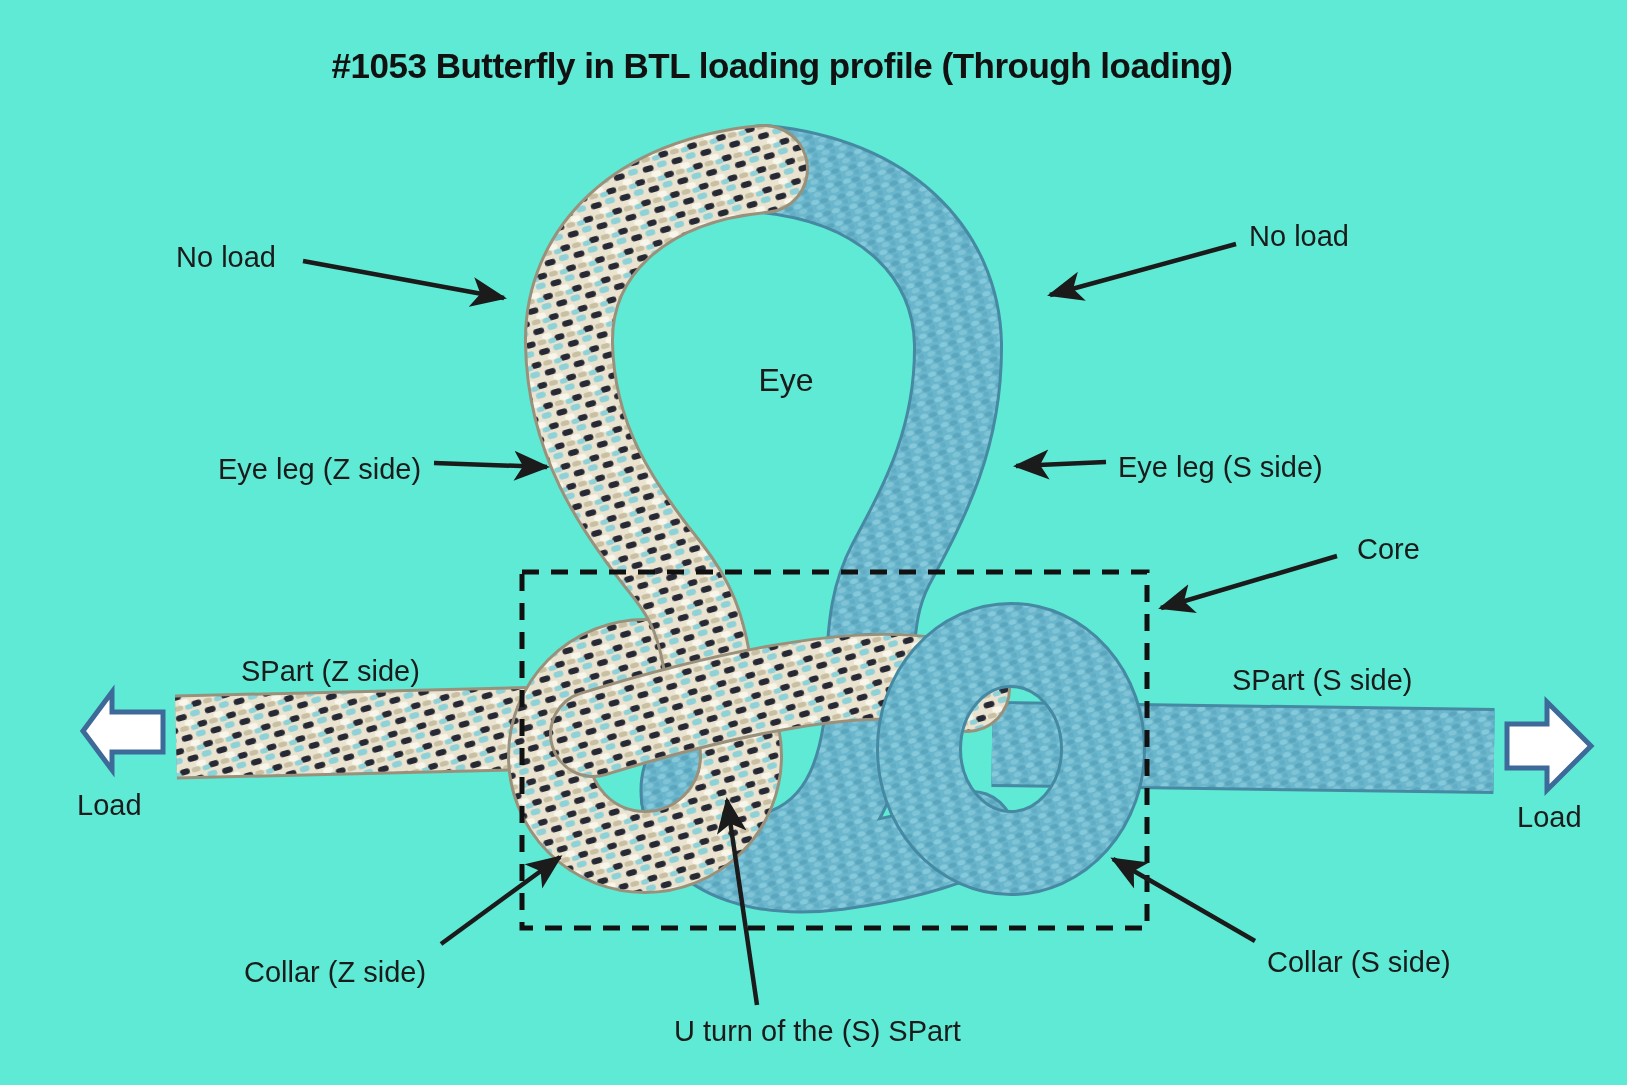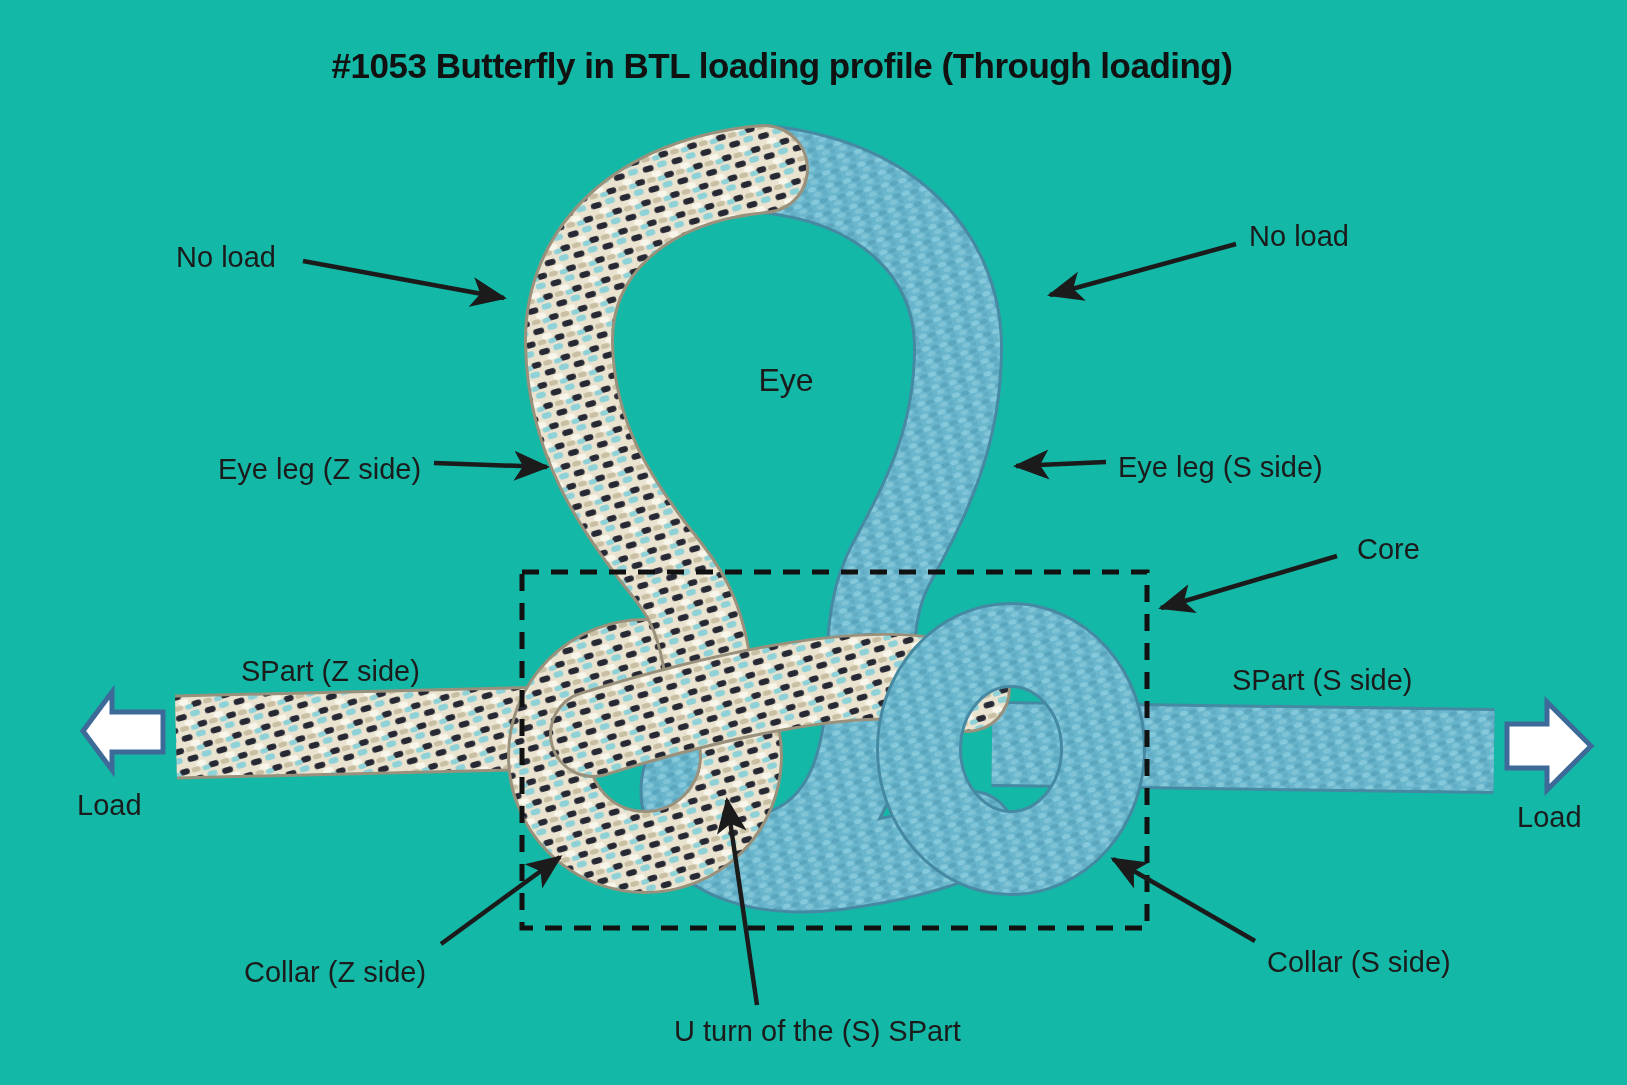--- a/index.html
+++ b/index.html
@@ -1,19 +1,19 @@
 <!DOCTYPE html>
 <html><head>
 <meta charset="utf-8">
 <style>
   html,body{margin:0;padding:0;background:#ffffff;}
   #stage{
     position:relative;
     width:1627px;height:1085px;
-    background:#14b8a6;
+    background:#5eead4;
     font-family:"Liberation Sans", sans-serif;
     overflow:hidden;
   }
   svg{display:block;}
   text{fill:#1b1b1b;}
   .lbl{font-size:29px;}
   .title{font-size:35px;font-weight:bold;letter-spacing:-0.5px;fill:#111;}
   .eyelbl{font-size:32px;}
   .ann{stroke:#1b1b1b;stroke-width:4.5;fill:none;}
   .ropeP{fill:none;}

